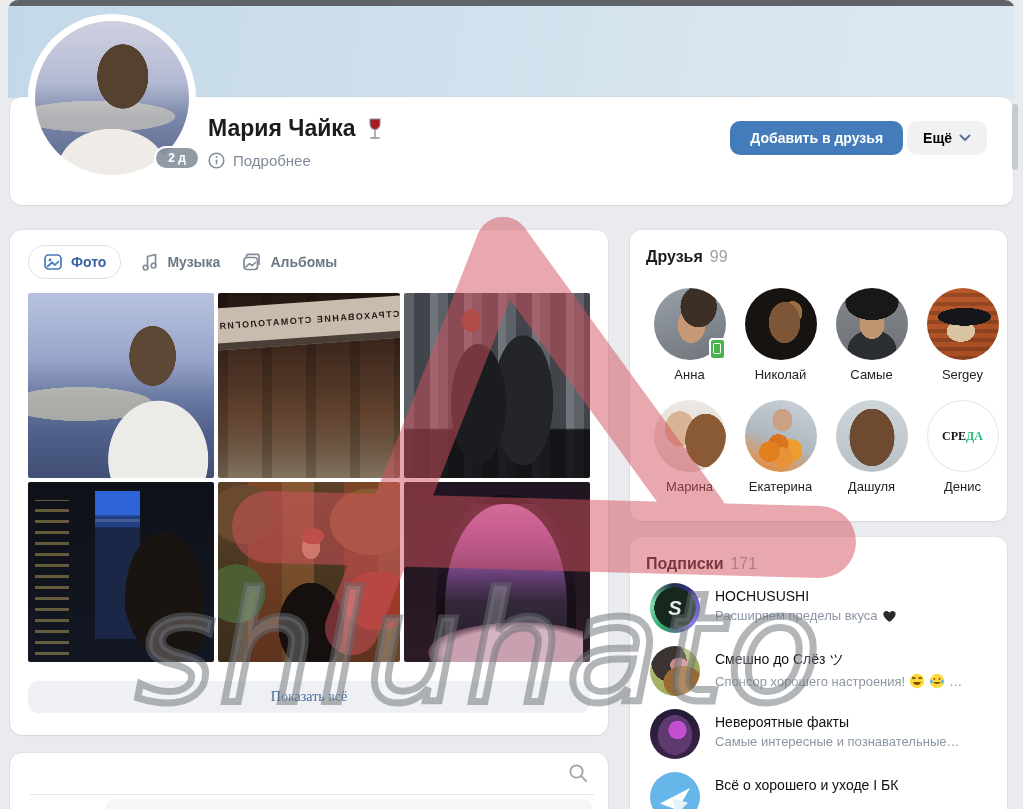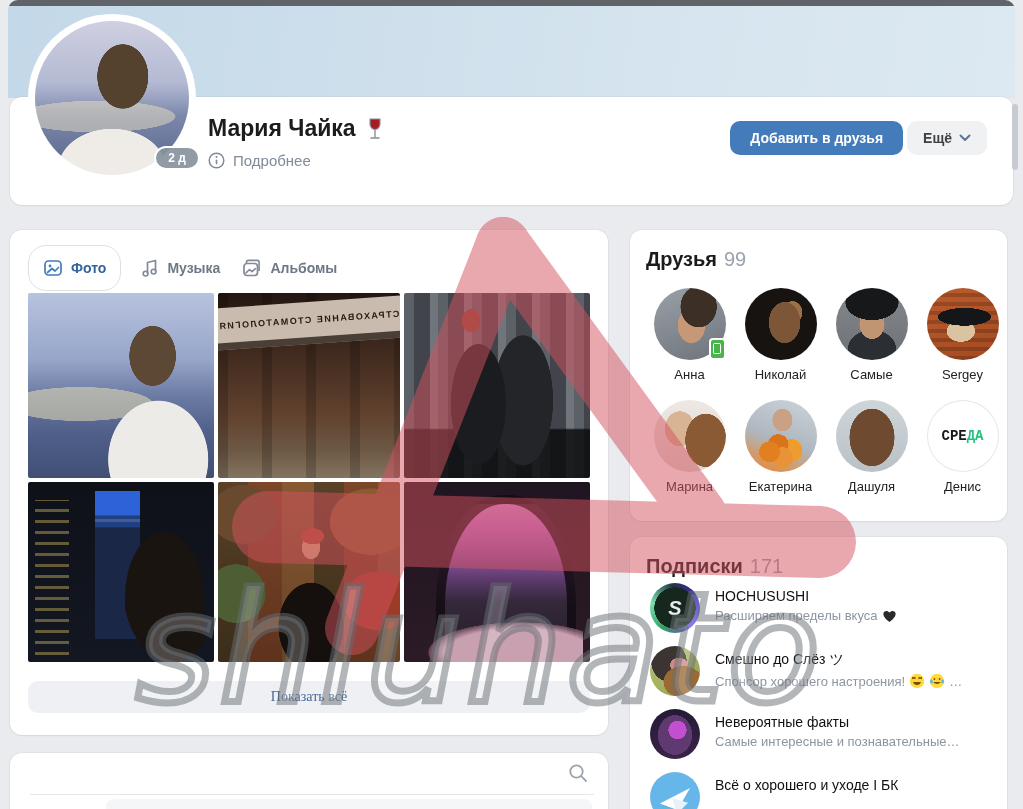--- a/index.html
+++ b/index.html
@@ -27,27 +27,27 @@
   .avatar-badge{position:absolute;left:126px;top:132px;min-width:30px;height:20px;padding:0 6px;
       background:rgba(136,146,158,.92);border:2px solid #fff;border-radius:12px;color:#fff;
       font-size:12px;font-weight:700;display:flex;align-items:center;justify-content:center;}
   .hdr-text{position:absolute;left:198px;top:18px;}
   .hdr-name{margin:0;font-size:23px;font-weight:700;color:#1c1c1e;display:flex;align-items:center;gap:9px;}
   .hdr-details{margin-top:10px;display:flex;align-items:center;gap:8px;color:#7f8b99;font-size:15px;cursor:pointer;}
   .hdr-actions{position:absolute;right:26px;top:24px;display:flex;gap:4px;}
   .btn{border:none;height:34px;border-radius:10px;font-size:14px;font-weight:600;cursor:pointer;
        font-family:inherit;display:flex;align-items:center;gap:7px;}
   .btn-primary{background:#447bba;color:#fff;padding:0 20px;}
-  .btn-secondary{background:#f0f1f3;color:#404040;padding:16px 16px;}
+  .btn-secondary{background:#f0f1f3;color:#000000;padding:16px 16px;}
 
   
   .photos-card{left:10px;top:230px;width:598px;height:505px;}
   .tabs{position:absolute;left:18px;top:15px;display:flex;align-items:center;gap:18px;}
   .tab{display:flex;align-items:center;gap:8px;height:32px;font-size:14px;font-weight:600;cursor:pointer;}
-  .tab.active{border:1px solid #dde1e6;border-radius:18px;background:#fff;padding:6px 14px;color:#35639e;}
+  .tab.active{border:1px solid #dde1e6;border-radius:18px;background:#fff;padding:0 14px;color:#35639e;}
   .tab.plain{color:#6d7885;padding:0 2px;}
   .pgrid{position:absolute;left:18px;top:63px;display:grid;grid-template-columns:186px 182px 186px;
          grid-template-rows:185px 180px;gap:4px;}
   .ph{position:relative;border-radius:2px;overflow:hidden;cursor:pointer;}
   .ph1{background:
       radial-gradient(42px 54px at 67% 34%,#5d4836 0 55%,transparent 56%),
       radial-gradient(19px 25px at 63% 40%,#c69a7c 0 60%,transparent 61%),
       radial-gradient(80px 94px at 70% 90%,#edebe7 0 62%,transparent 63%),
       radial-gradient(120px 28px at 28% 60%,rgba(240,230,180,.5) 0 60%,transparent 61%),
       linear-gradient(180deg,#b7c3de 0%,#97a5ca 36%,#6d7ca4 55%,#50608a 75%,#414f74 100%);}
@@ -100,21 +100,21 @@
   .wall-card{left:10px;top:753px;width:598px;height:80px;}
   .wall-search-row{position:relative;height:41px;}
   .wall-search-input{position:absolute;left:20px;top:6px;width:520px;height:28px;border:none;outline:none;
       font-size:14px;font-family:inherit;background:transparent;color:#222;}
   .wall-search-icon{position:absolute;right:20px;top:10px;}
   .wall-divider{position:absolute;left:20px;right:14px;top:41px;height:1px;background:#e3e6ea;}
   .wall-sub{position:absolute;left:96px;right:16px;top:46px;height:24px;background:#f5f6f8;border-radius:8px 8px 0 0;}
 
   
   .friends-card{left:630px;top:230px;width:377px;height:291px;}
-  .sec-head{position:absolute;left:16px;top:18px;font-size:20px;font-weight:700;color:#1b1b1d;cursor:pointer;}
+  .sec-head{position:absolute;left:16px;top:18px;font-size:16px;font-weight:700;color:#1b1b1d;cursor:pointer;}
   .sec-count{font-weight:400;color:#99a2ad;margin-left:7px;}
   .f-grid{position:absolute;left:14px;top:58px;display:grid;grid-template-columns:repeat(4,91px);row-gap:18px;}
   .friend{display:flex;flex-direction:column;align-items:center;cursor:pointer;}
   .f-ava{position:relative;width:72px;height:72px;border-radius:50%;}
   .f-name{margin-top:7px;font-size:13px;color:#222;max-width:88px;white-space:nowrap;overflow:hidden;}
   .fa0{background:radial-gradient(30px 34px at 62% 26%,#3c3026 0 60%,transparent 61%),
        radial-gradient(22px 28px at 52% 52%,#c79878 0 62%,transparent 63%),
        linear-gradient(160deg,#9aa0a8,#6f747b);}
   .fa1{background:radial-gradient(26px 34px at 55% 48%,#7d5638 0 60%,transparent 61%),
        radial-gradient(14px 16px at 66% 34%,#9c7046 0 70%,transparent 71%),#171310;}
@@ -132,21 +132,21 @@
   .fa5{background:radial-gradient(11px 11px at 34% 72%,#e2801f 0 94%,transparent 95%),
        radial-gradient(11px 11px at 52% 80%,#e89337 0 94%,transparent 95%),
        radial-gradient(11px 11px at 46% 62%,#d8741c 0 94%,transparent 95%),
        radial-gradient(12px 12px at 64% 70%,#ef9c2e 0 94%,transparent 95%),
        radial-gradient(16px 18px at 52% 28%,#caa184 0 62%,transparent 63%),
        linear-gradient(200deg,#cdd4da 0%,#aeb6bf 55%,#f0821e 100%);}
   .fa6{background:radial-gradient(36px 46px at 50% 52%,#6e4b30 0 62%,transparent 63%),
        radial-gradient(18px 22px at 50% 44%,#d4ab8a 0 62%,transparent 63%),
        linear-gradient(180deg,#cfd6da,#b9c1c7);}
   .fa7{background:#fff;box-shadow:inset 0 0 0 1px #e4e6e9;display:flex;align-items:center;justify-content:center;}
-  .sreda{font-size:14px;font-weight:700;letter-spacing:0;color:#17181a;font-family:Liberation Mono, monospace;}
+  .sreda{font-size:12px;font-weight:700;letter-spacing:0;color:#17181a;font-family:Liberation Serif, serif;}
   .sreda b{color:#23c07e;}
   .online-badge{position:absolute;right:0px;bottom:0px;width:13px;height:18px;background:#4bb34b;
       border:2px solid #fff;border-radius:4px;}
   .online-badge::after{content:"";position:absolute;left:2.5px;top:3px;width:6px;height:9px;
       border:1.5px solid #fff;border-radius:1.5px;}
 
   
   .subs-card{left:630px;top:537px;width:377px;height:290px;}
   .s-list{position:absolute;left:20px;top:46px;right:12px;}
   .s-item{display:flex;align-items:flex-start;margin-bottom:13px;cursor:pointer;}

